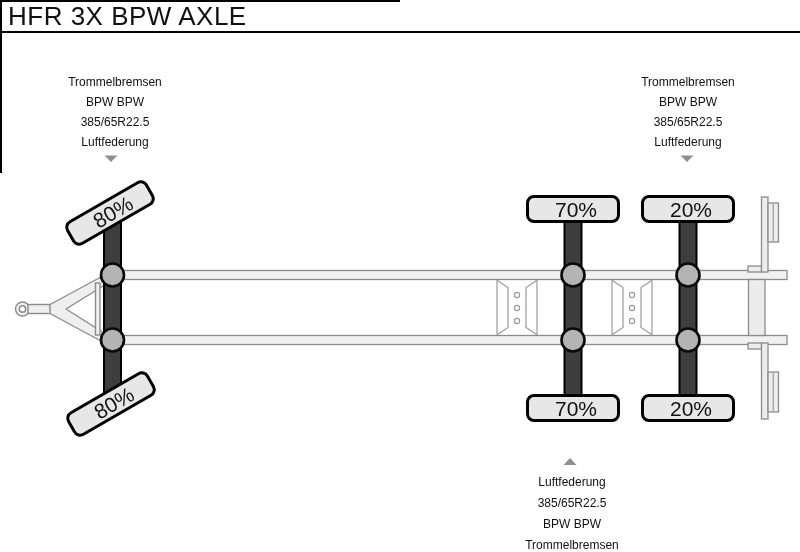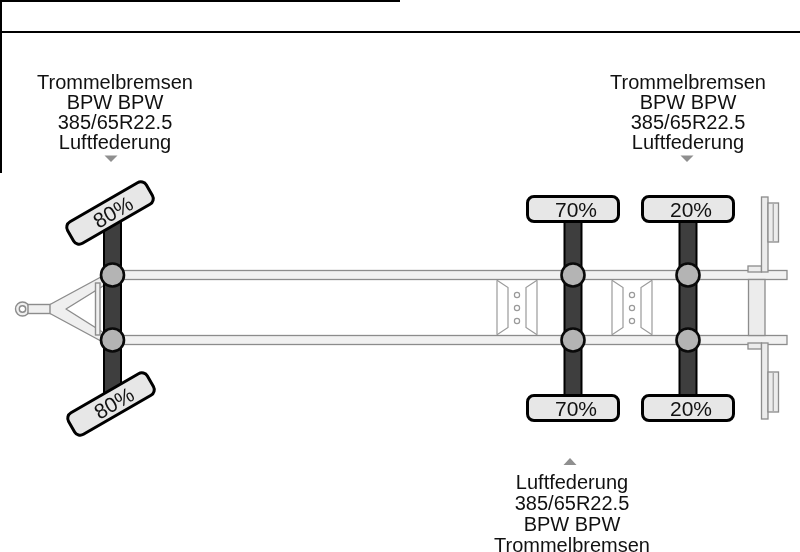--- a/index.html
+++ b/index.html
@@ -20,21 +20,21 @@
   }
   .title{
     position:absolute;left:8px;top:1px;font-size:26px;line-height:30px;
     letter-spacing:.5px;white-space:nowrap;
   }
   .rule{position:absolute;left:0;top:31px;width:800px;height:2px;background:var(--outline);}
   .ref{position:absolute;left:18px;top:38px;font-size:15.5px;line-height:18px;white-space:nowrap;}
   .edge-top{position:absolute;left:0;top:0;width:400px;height:2px;background:var(--outline);}
   .edge-left{position:absolute;left:0;top:0;width:2px;height:173px;background:var(--outline);}
 
-  .ann{position:absolute;width:200px;text-align:center;font-size:20px;z-index:3;}
+  .ann{position:absolute;width:200px;text-align:center;font-size:12px;z-index:3;}
   .ann-top .ann-line{line-height:20px;}
   .ann-bottom .ann-line{line-height:21px;}
 
   .diagram-svg{position:absolute;left:0;top:0;z-index:1;}
 
   .tire{
     position:absolute;width:94px;height:28px;box-sizing:border-box;z-index:2;
     background:var(--tire-fill);border:3px solid var(--outline);border-radius:8px;
     display:flex;align-items:center;justify-content:center;
   }
@@ -52,20 +52,21 @@
   .arrow{fill:var(--arrow-fill);}
 </style>
 </head>
 <body>
 
 <div class="page">
 
   <div class="edge-top"></div>
   <div class="edge-left"></div>
 
+  <div class="title">HFR 3X BPW AXLE</div>
   <div class="rule"></div>
 
   <div class="ann ann-top" style="left:15px;top:72px">
     <div class="ann-line">Trommelbremsen</div>
     <div class="ann-line">BPW BPW</div>
     <div class="ann-line">385/65R22.5</div>
     <div class="ann-line">Luftfederung</div>
   </div>
 
   <div class="ann ann-top" style="left:588px;top:72px">

